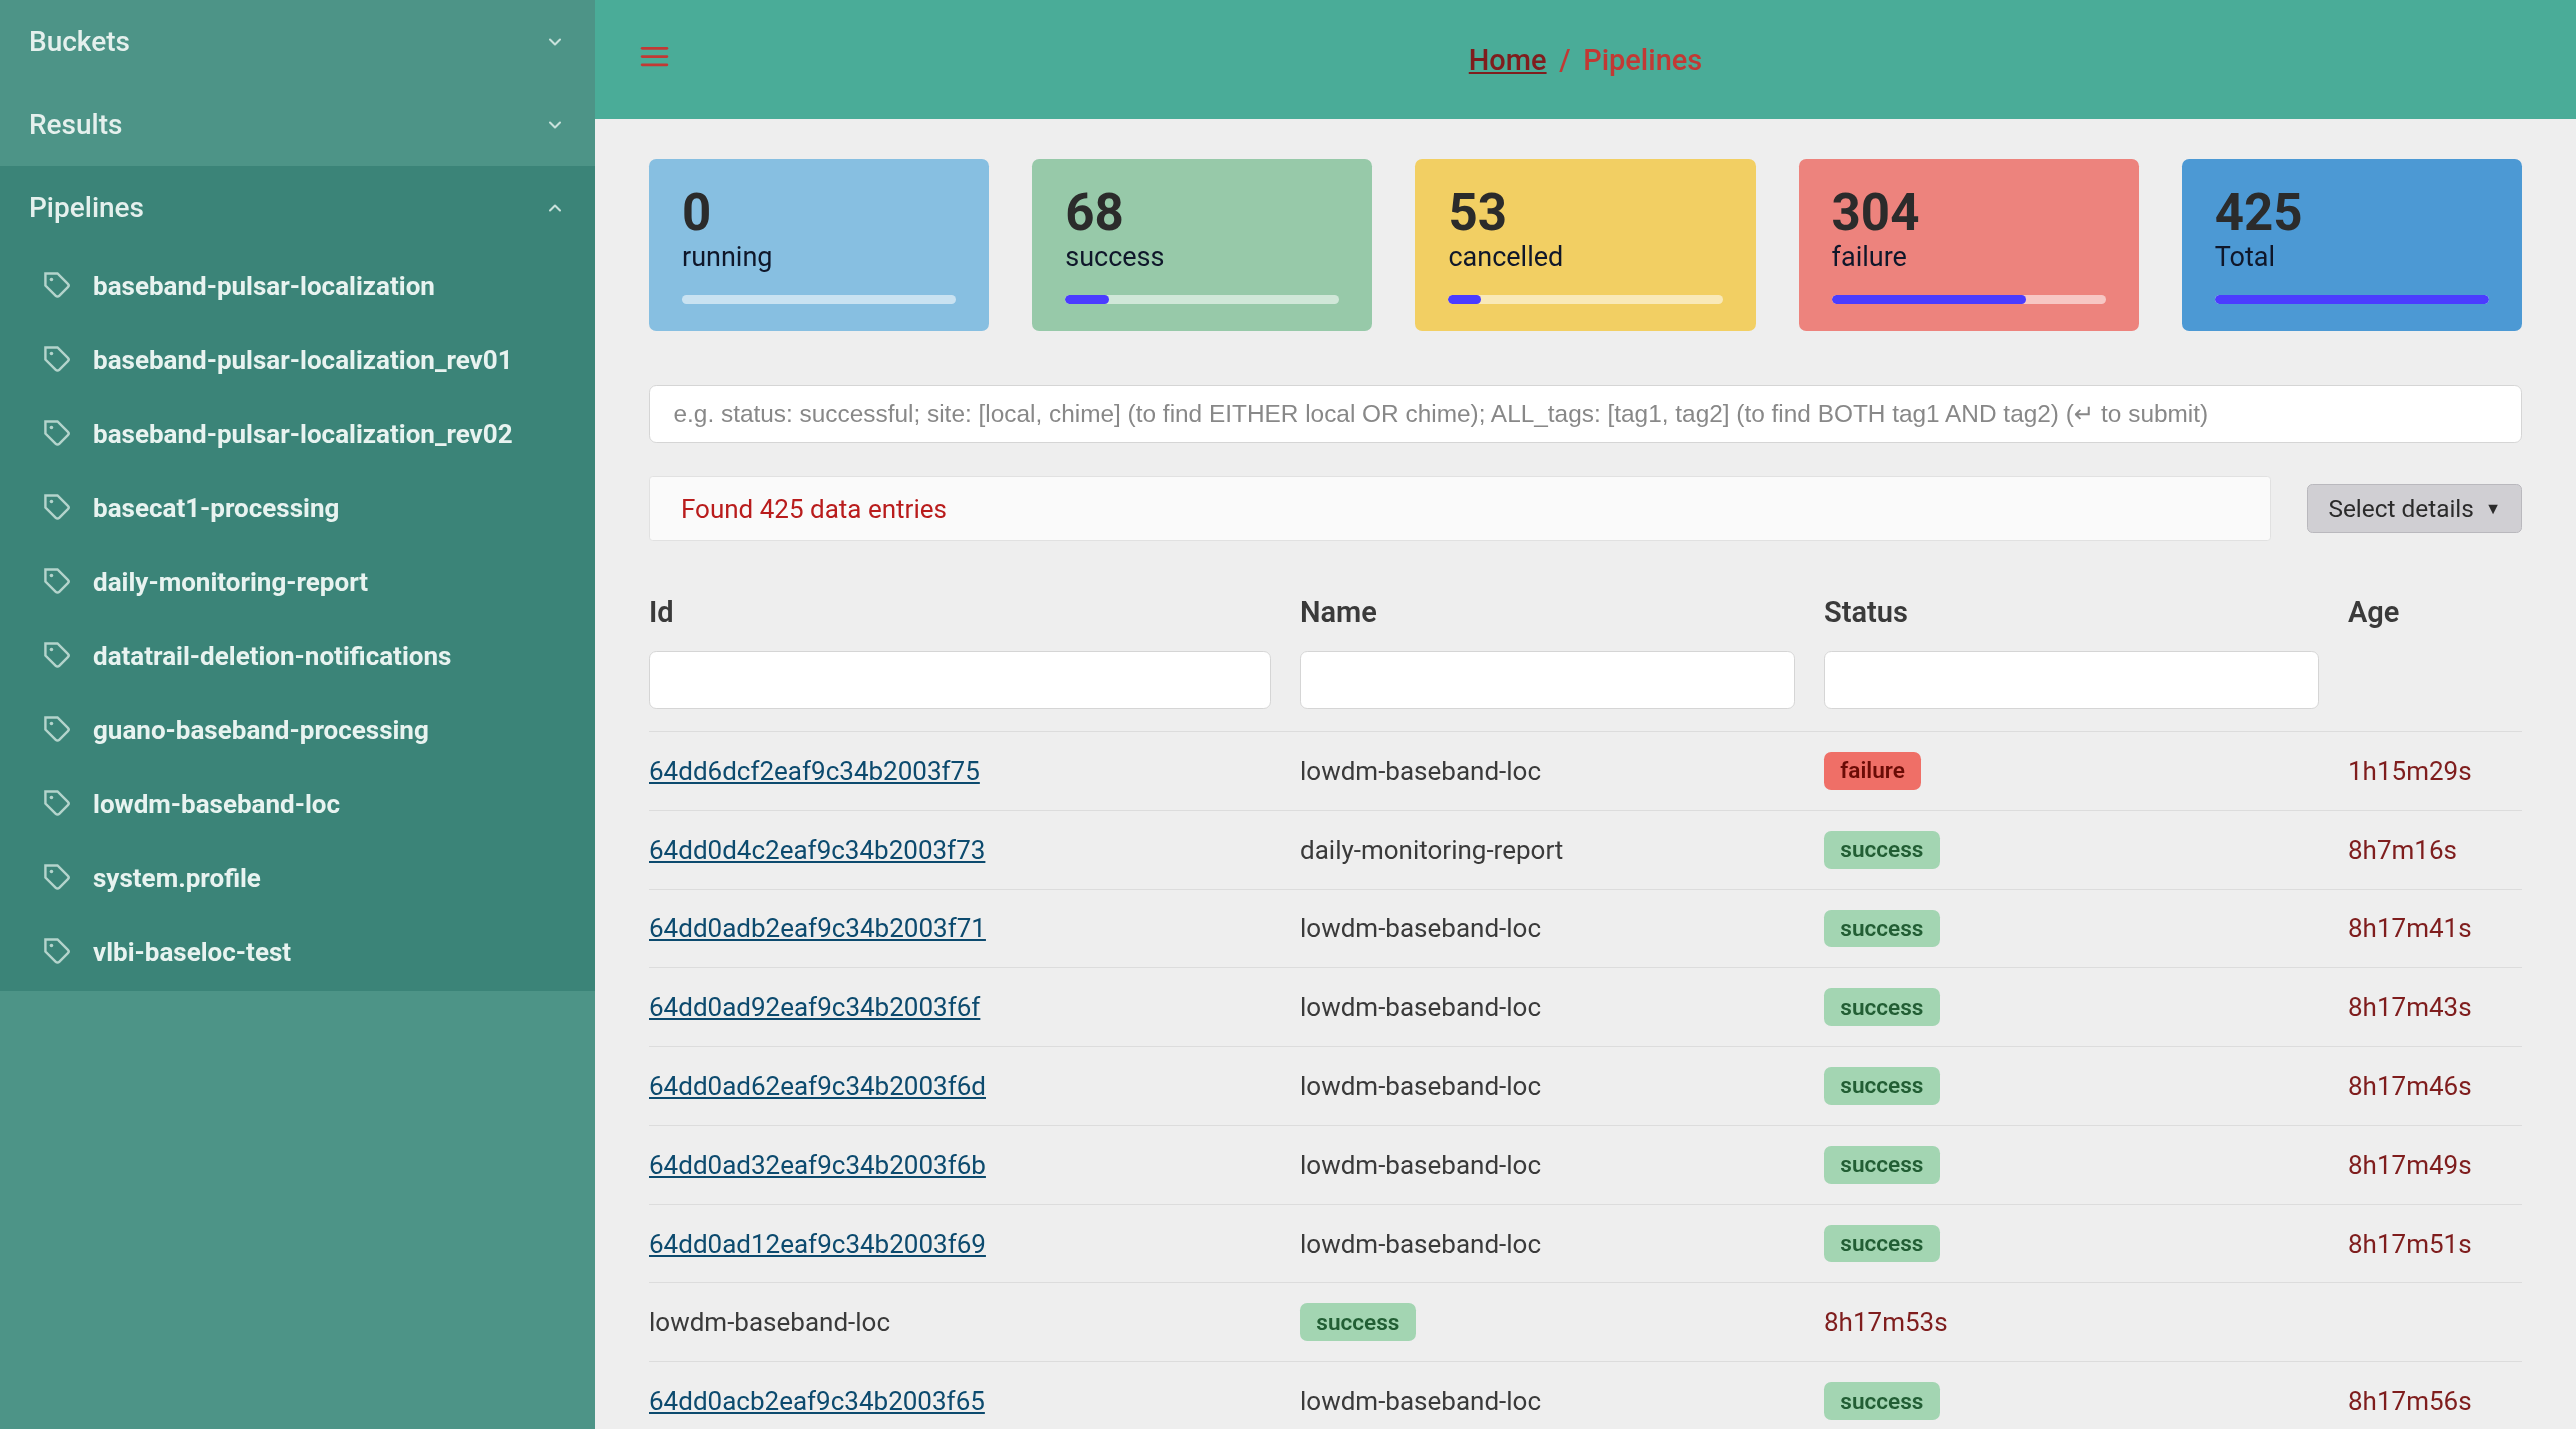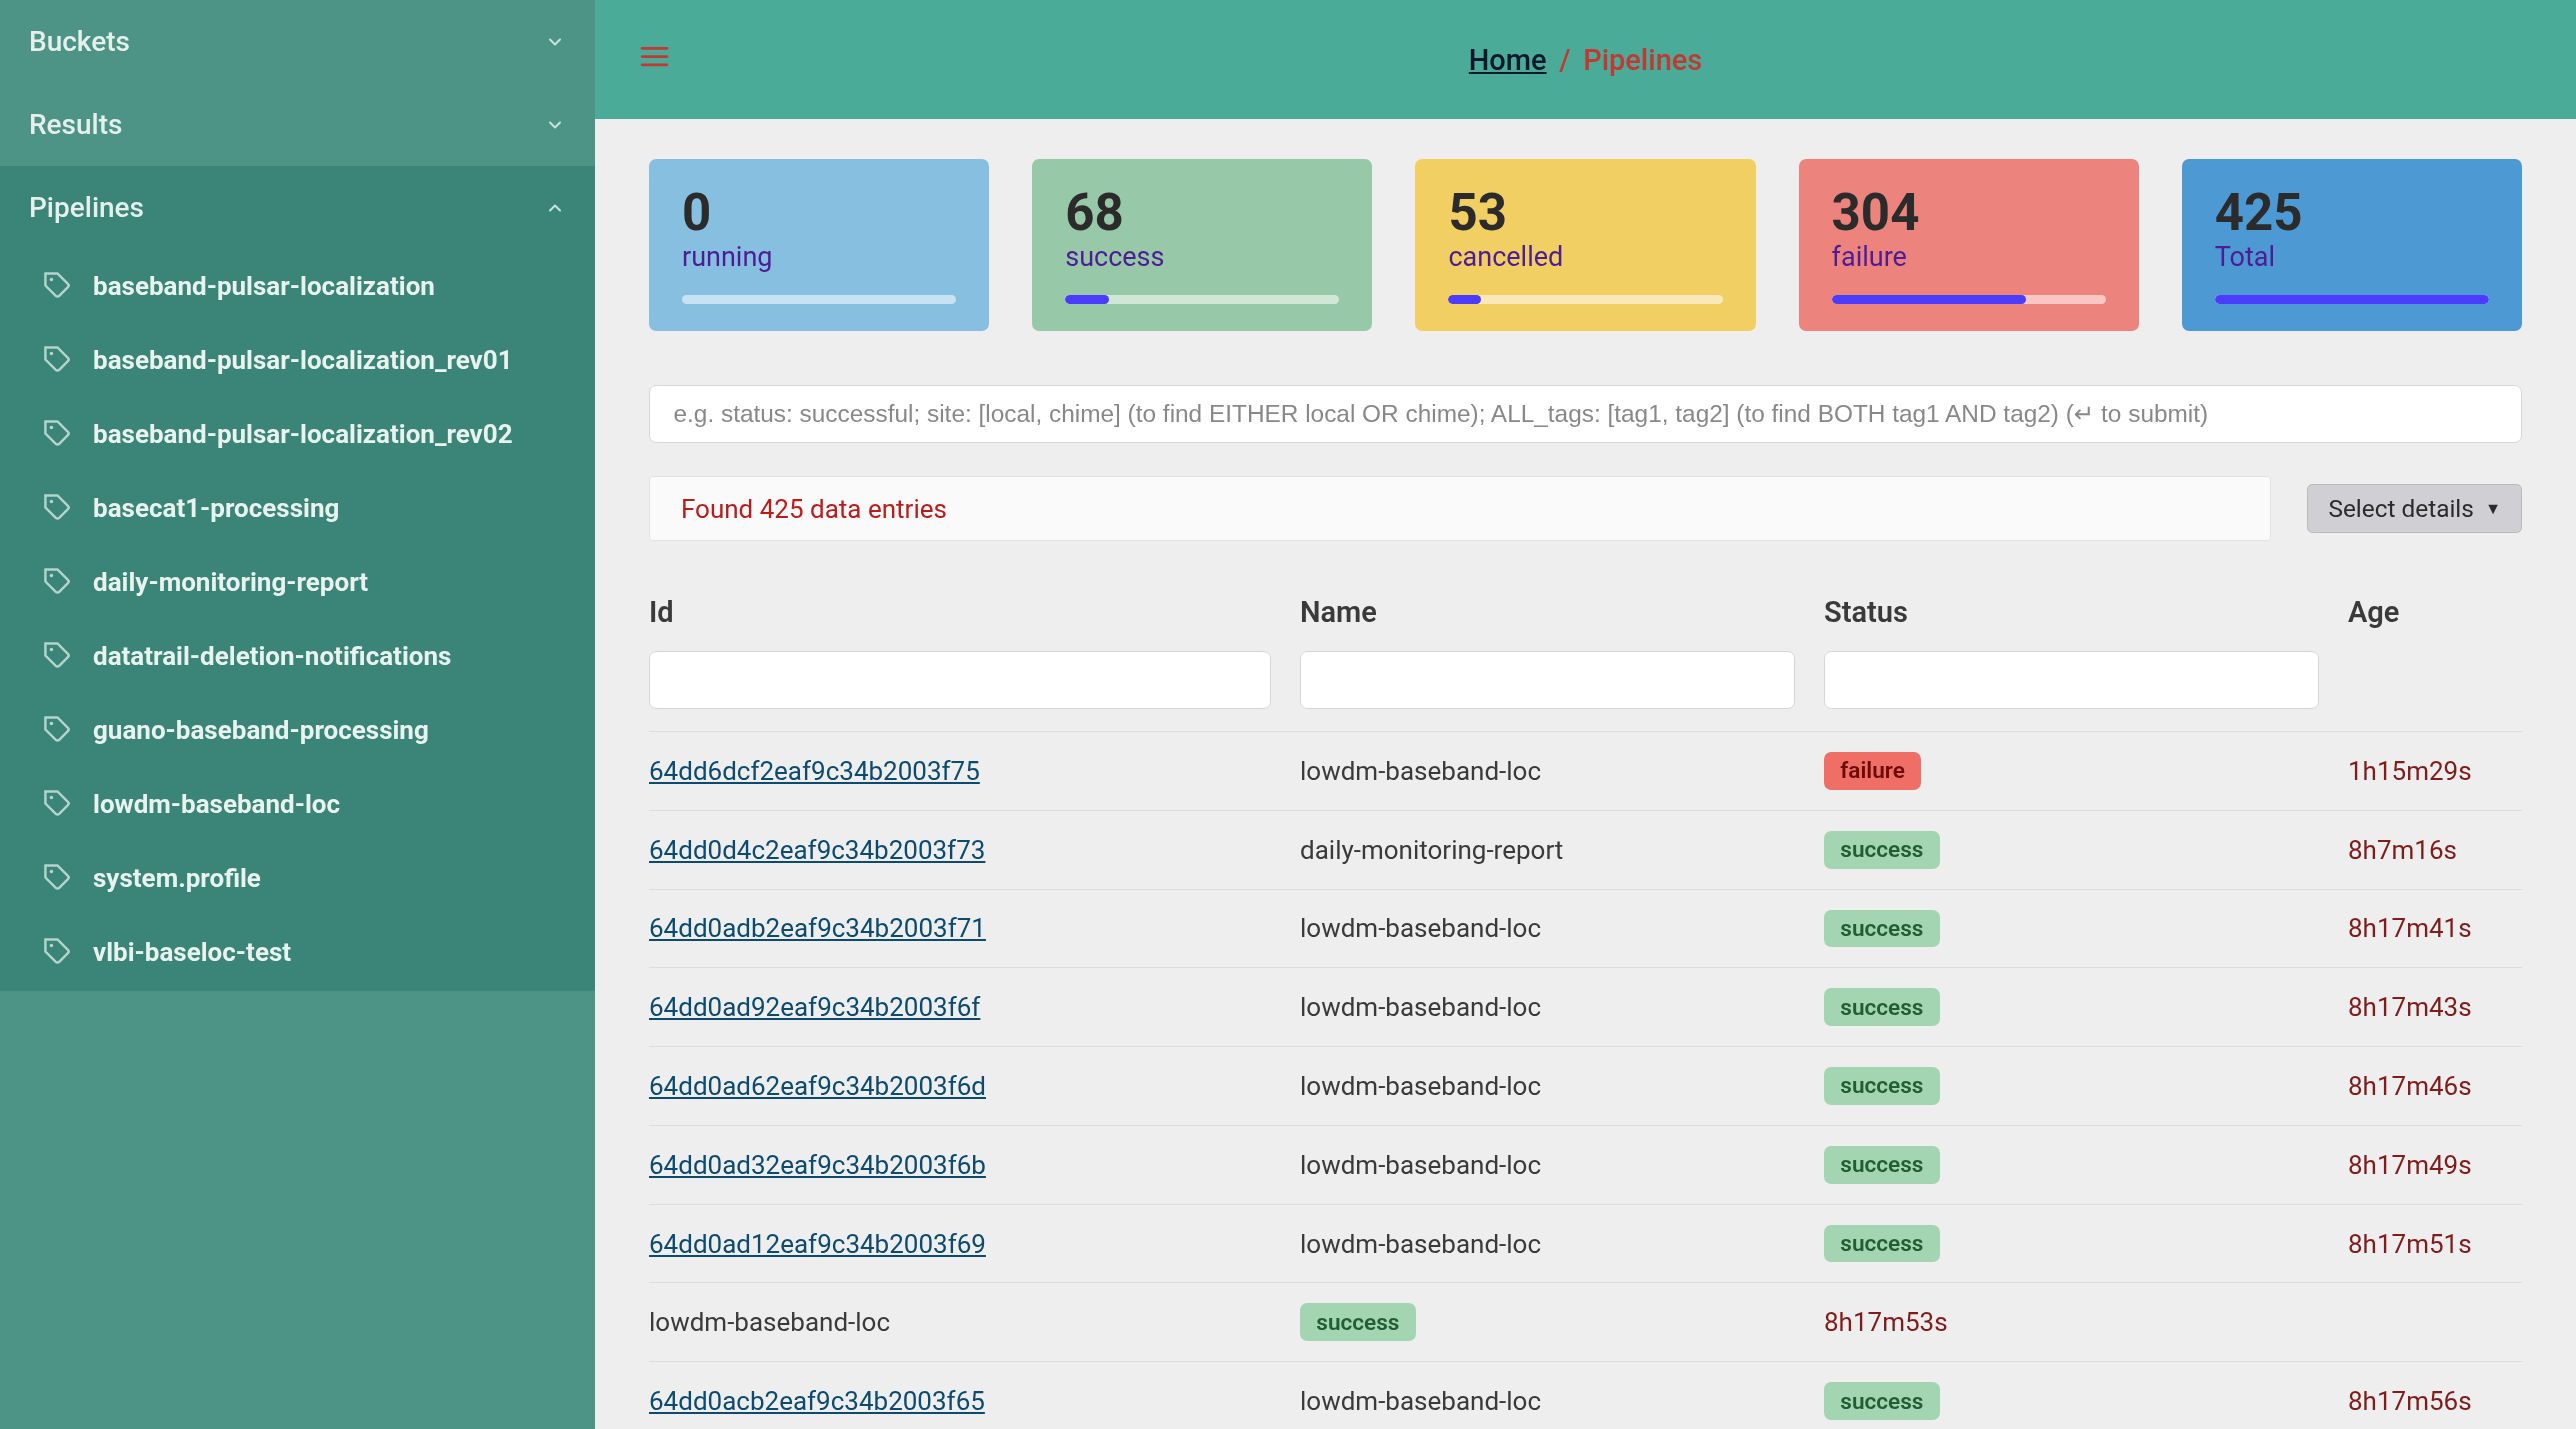--- a/index.html
+++ b/index.html
@@ -81,21 +81,21 @@
   .hamburger svg { stroke: #c23934; }
   .breadcrumb {
     position: absolute;
     left: 50%;
     transform: translateX(-50%);
     font-size: 29px;
     color: #c23934;
     font-weight: 500;
   }
   .breadcrumb a {
-    color: #0f172a;
+    color: #7f1d1d;
   }
   .bc-sep { margin: 0 5.4px; }
 
   .content {
     flex: 1;
     overflow-y: auto;
     padding: 40px 54px 0 54px;
   }
 
   
@@ -104,21 +104,21 @@
     flex: 1;
     border-radius: 7.2px;
     padding: 27px 33px 27px 33px;
   }
   .card-running { background: #87bfe1; }
   .card-success { background: #97c9a9; }
   .card-cancelled { background: #f2cf63; }
   .card-failure { background: #ed837d; }
   .card-total { background: #4c99d4; }
   .card-value { font-size: 51px; font-weight: 700; color: #2b2b2b; line-height: 1.05; }
-  .card-label { font-size: 27px; color: #4c1d95; margin-top: 1.8px; }
+  .card-label { font-size: 27px; color: #0f172a; margin-top: 1.8px; }
   .card-bar {
     margin-top: 22px;
     height: 9px;
     background: rgba(255,255,255,.55);
     border-radius: 4.5px;
     overflow: hidden;
   }
   .card-bar-fill { height: 100%; background: #4b3cff; border-radius: 4.5px; }
 
   

